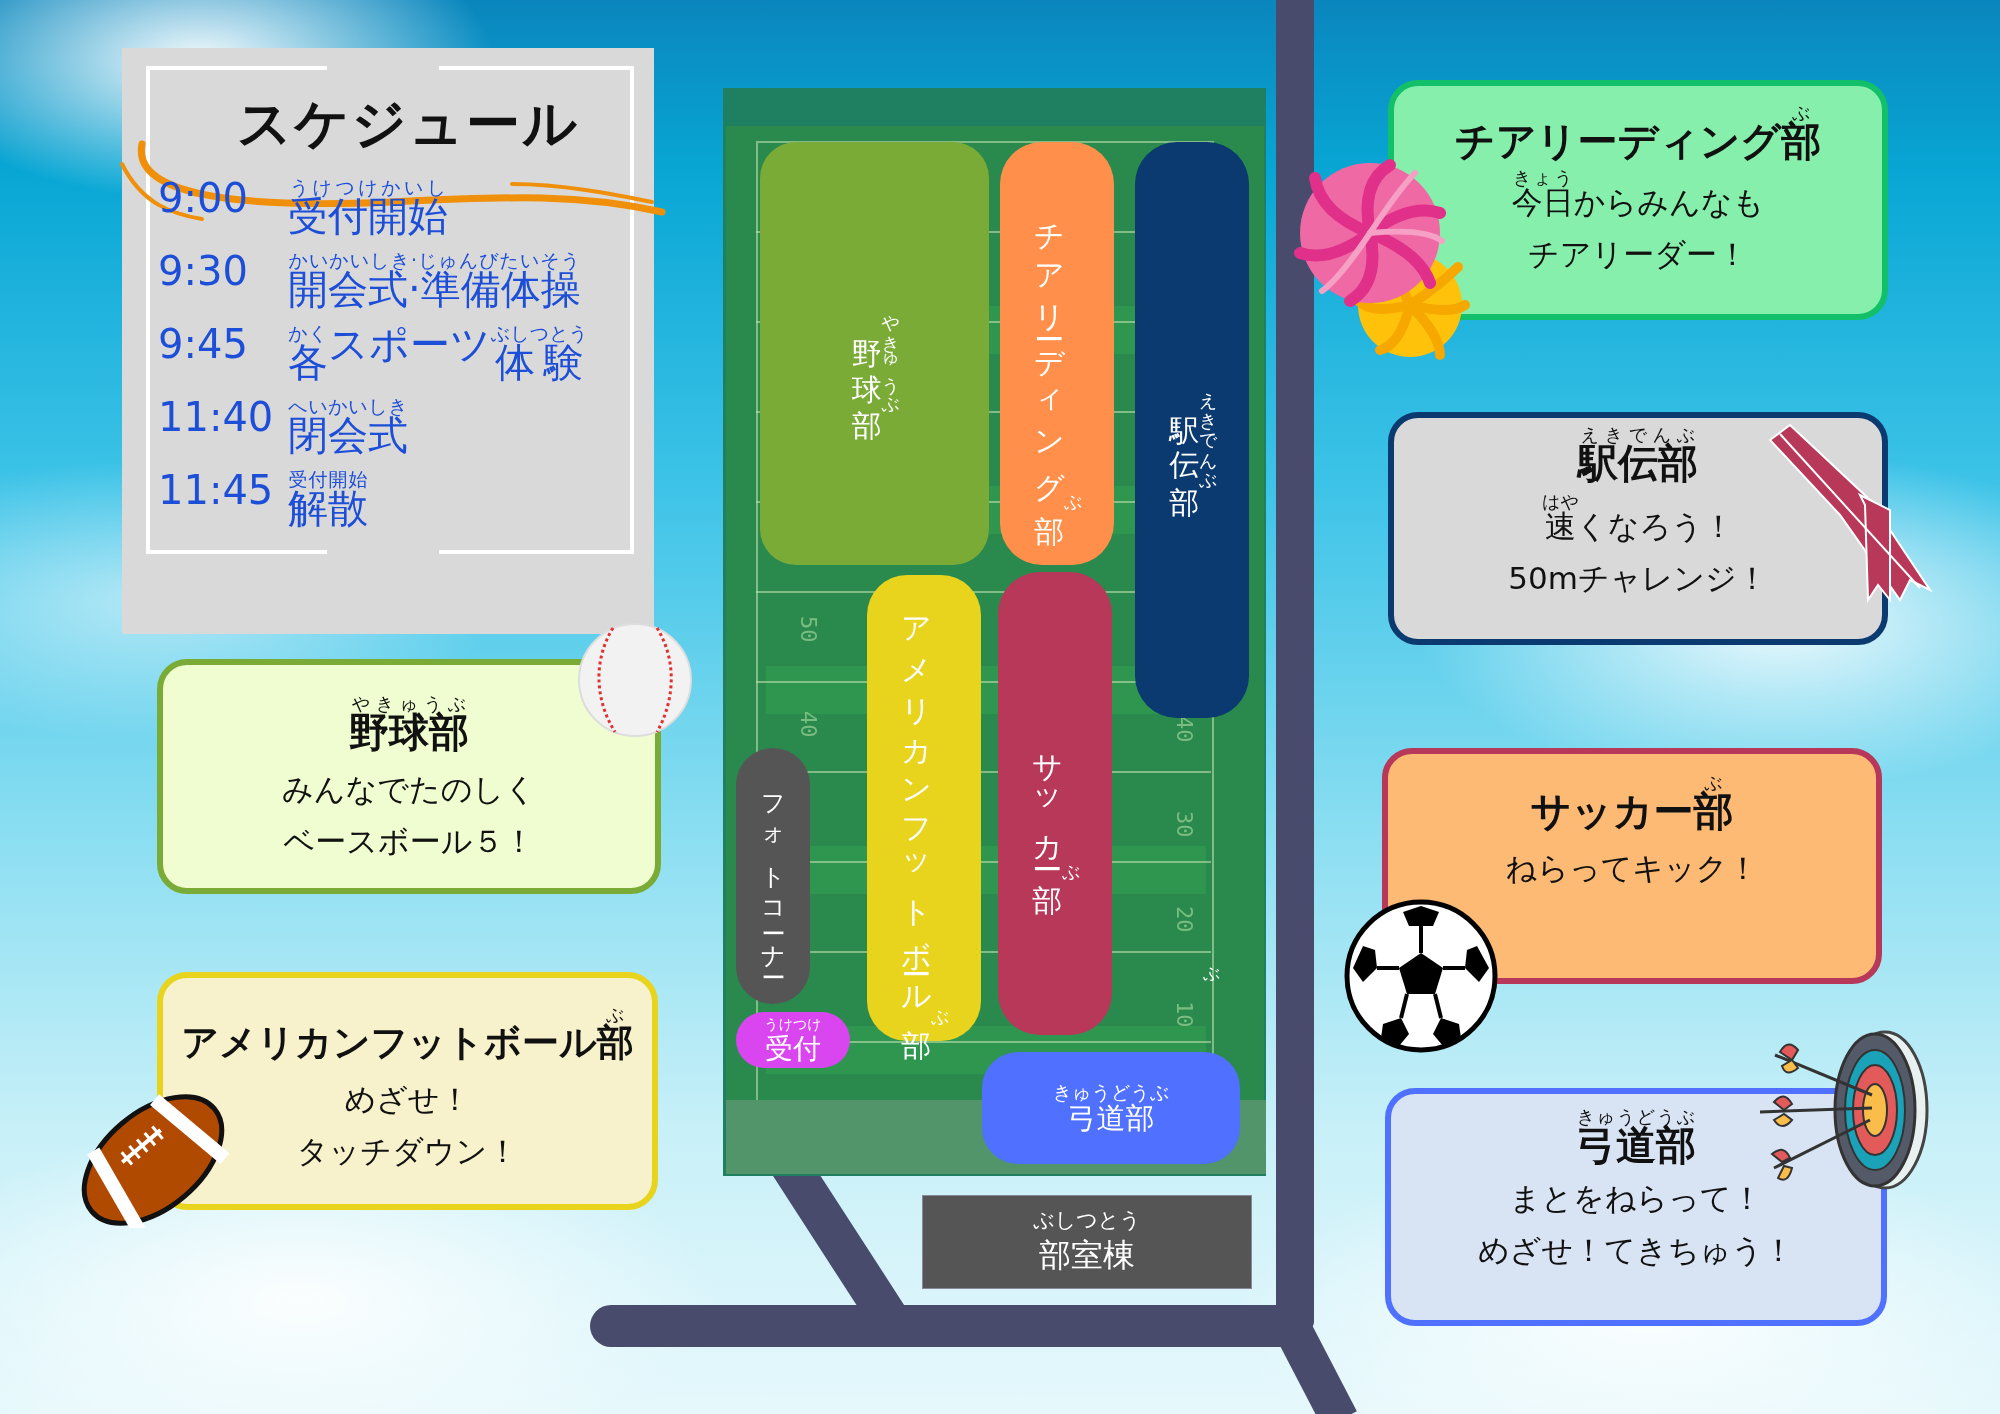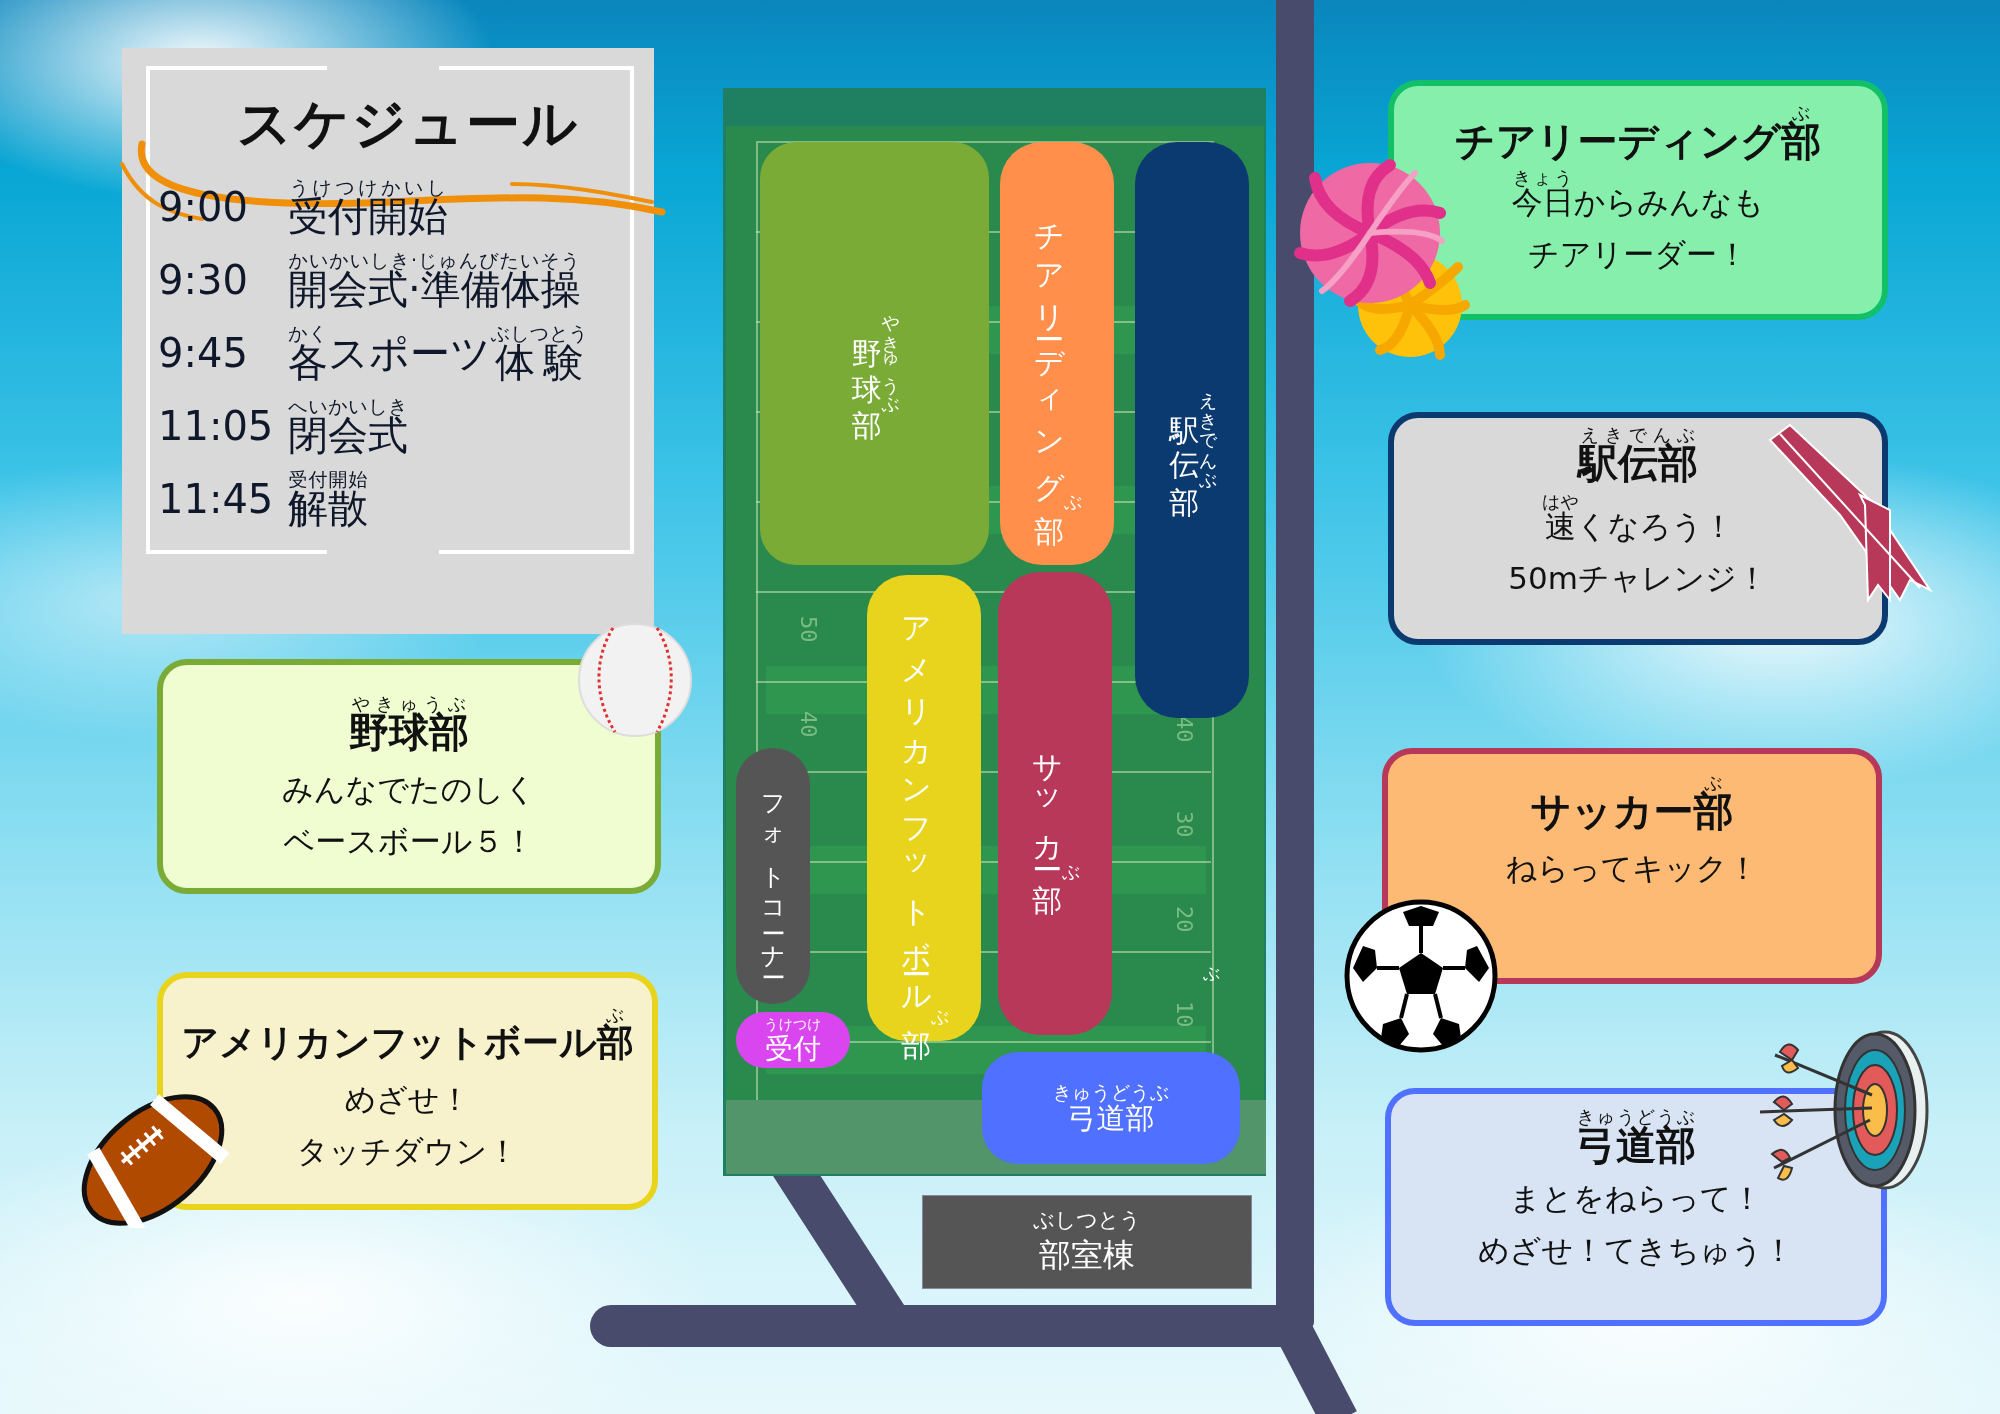--- a/index.html
+++ b/index.html
@@ -14,21 +14,21 @@
       linear-gradient(180deg,#0a86bd 0%,#08a6d4 12%,#3fc4e8 35%,#8edff2 60%,#c8f0f8 80%,#e6f8fc 100%);}
   .abs{position:absolute}
   ruby rt{font-size:.42em;font-weight:normal;letter-spacing:0}
 
   
   .schedule{left:122px;top:48px;width:532px;height:586px;background:#d9d9d9}
   .sched-frame{left:24px;top:18px;width:488px;height:488px;border:4px solid #fff}
   .sched-gap{background:#d9d9d9}
   .sched-title{left:115px;top:40px;font-size:54px;font-weight:bold;color:#111;letter-spacing:2px}
   .sched-swoosh{left:-10px;top:36px}
-  .sched-row{left:36px;font-size:40px;color:#0f172a;display:flex;align-items:center;line-height:1}
+  .sched-row{left:36px;font-size:40px;color:#1d4ed8;display:flex;align-items:flex-start;line-height:1}
   .sched-time{width:130px;display:inline-block}
   .sched-row ruby rt{font-size:19px}
 
   
   .field-outer{left:723px;top:88px;width:543px;height:1088px;background:#1e8060}
   .field-inner{left:726px;top:126px;width:538px;height:1030px;background:#2a8a4e}
   .field-bottom{left:726px;top:1100px;width:540px;height:74px;background:#52956a}
   .stripe{position:absolute;left:40px;width:440px;height:48px}
   .yard-line{position:absolute;left:30px;width:455px;height:2px;background:rgba(200,230,180,.55)}
   .field-lines{left:30px;top:15px;width:458px;height:1000px;border:2px solid rgba(200,230,180,.55)}
@@ -72,21 +72,21 @@
     <span class="sched-time">9:30</span>
     <ruby><span>開会式·準備体操</span><rt>かいかいしき·じゅんびたいそう</rt></ruby>
   </div>
   <div class="abs sched-row" style="top:276px">
     <span class="sched-time">9:45</span>
     <ruby><span>各</span><rt>かく</rt></ruby>
       <span>スポーツ</span>
       <ruby><span>体験</span><rt>ぶしつとう</rt></ruby>
   </div>
   <div class="abs sched-row" style="top:349px">
-    <span class="sched-time">11:05</span>
+    <span class="sched-time">11:40</span>
     <ruby><span>閉会式</span><rt>へいかいしき</rt></ruby>
   </div>
   <div class="abs sched-row" style="top:422px">
     <span class="sched-time">11:45</span>
     <ruby><span>解散</span><rt>受付開始</rt></ruby>
   </div>
 </div>
 
 <div class="road" style="left:1276px;top:0;width:38px;height:1330px;border-radius:0 0 8px 8px"></div>
 <div class="road" style="left:590px;top:1305px;width:720px;height:42px;border-radius:21px"></div>

